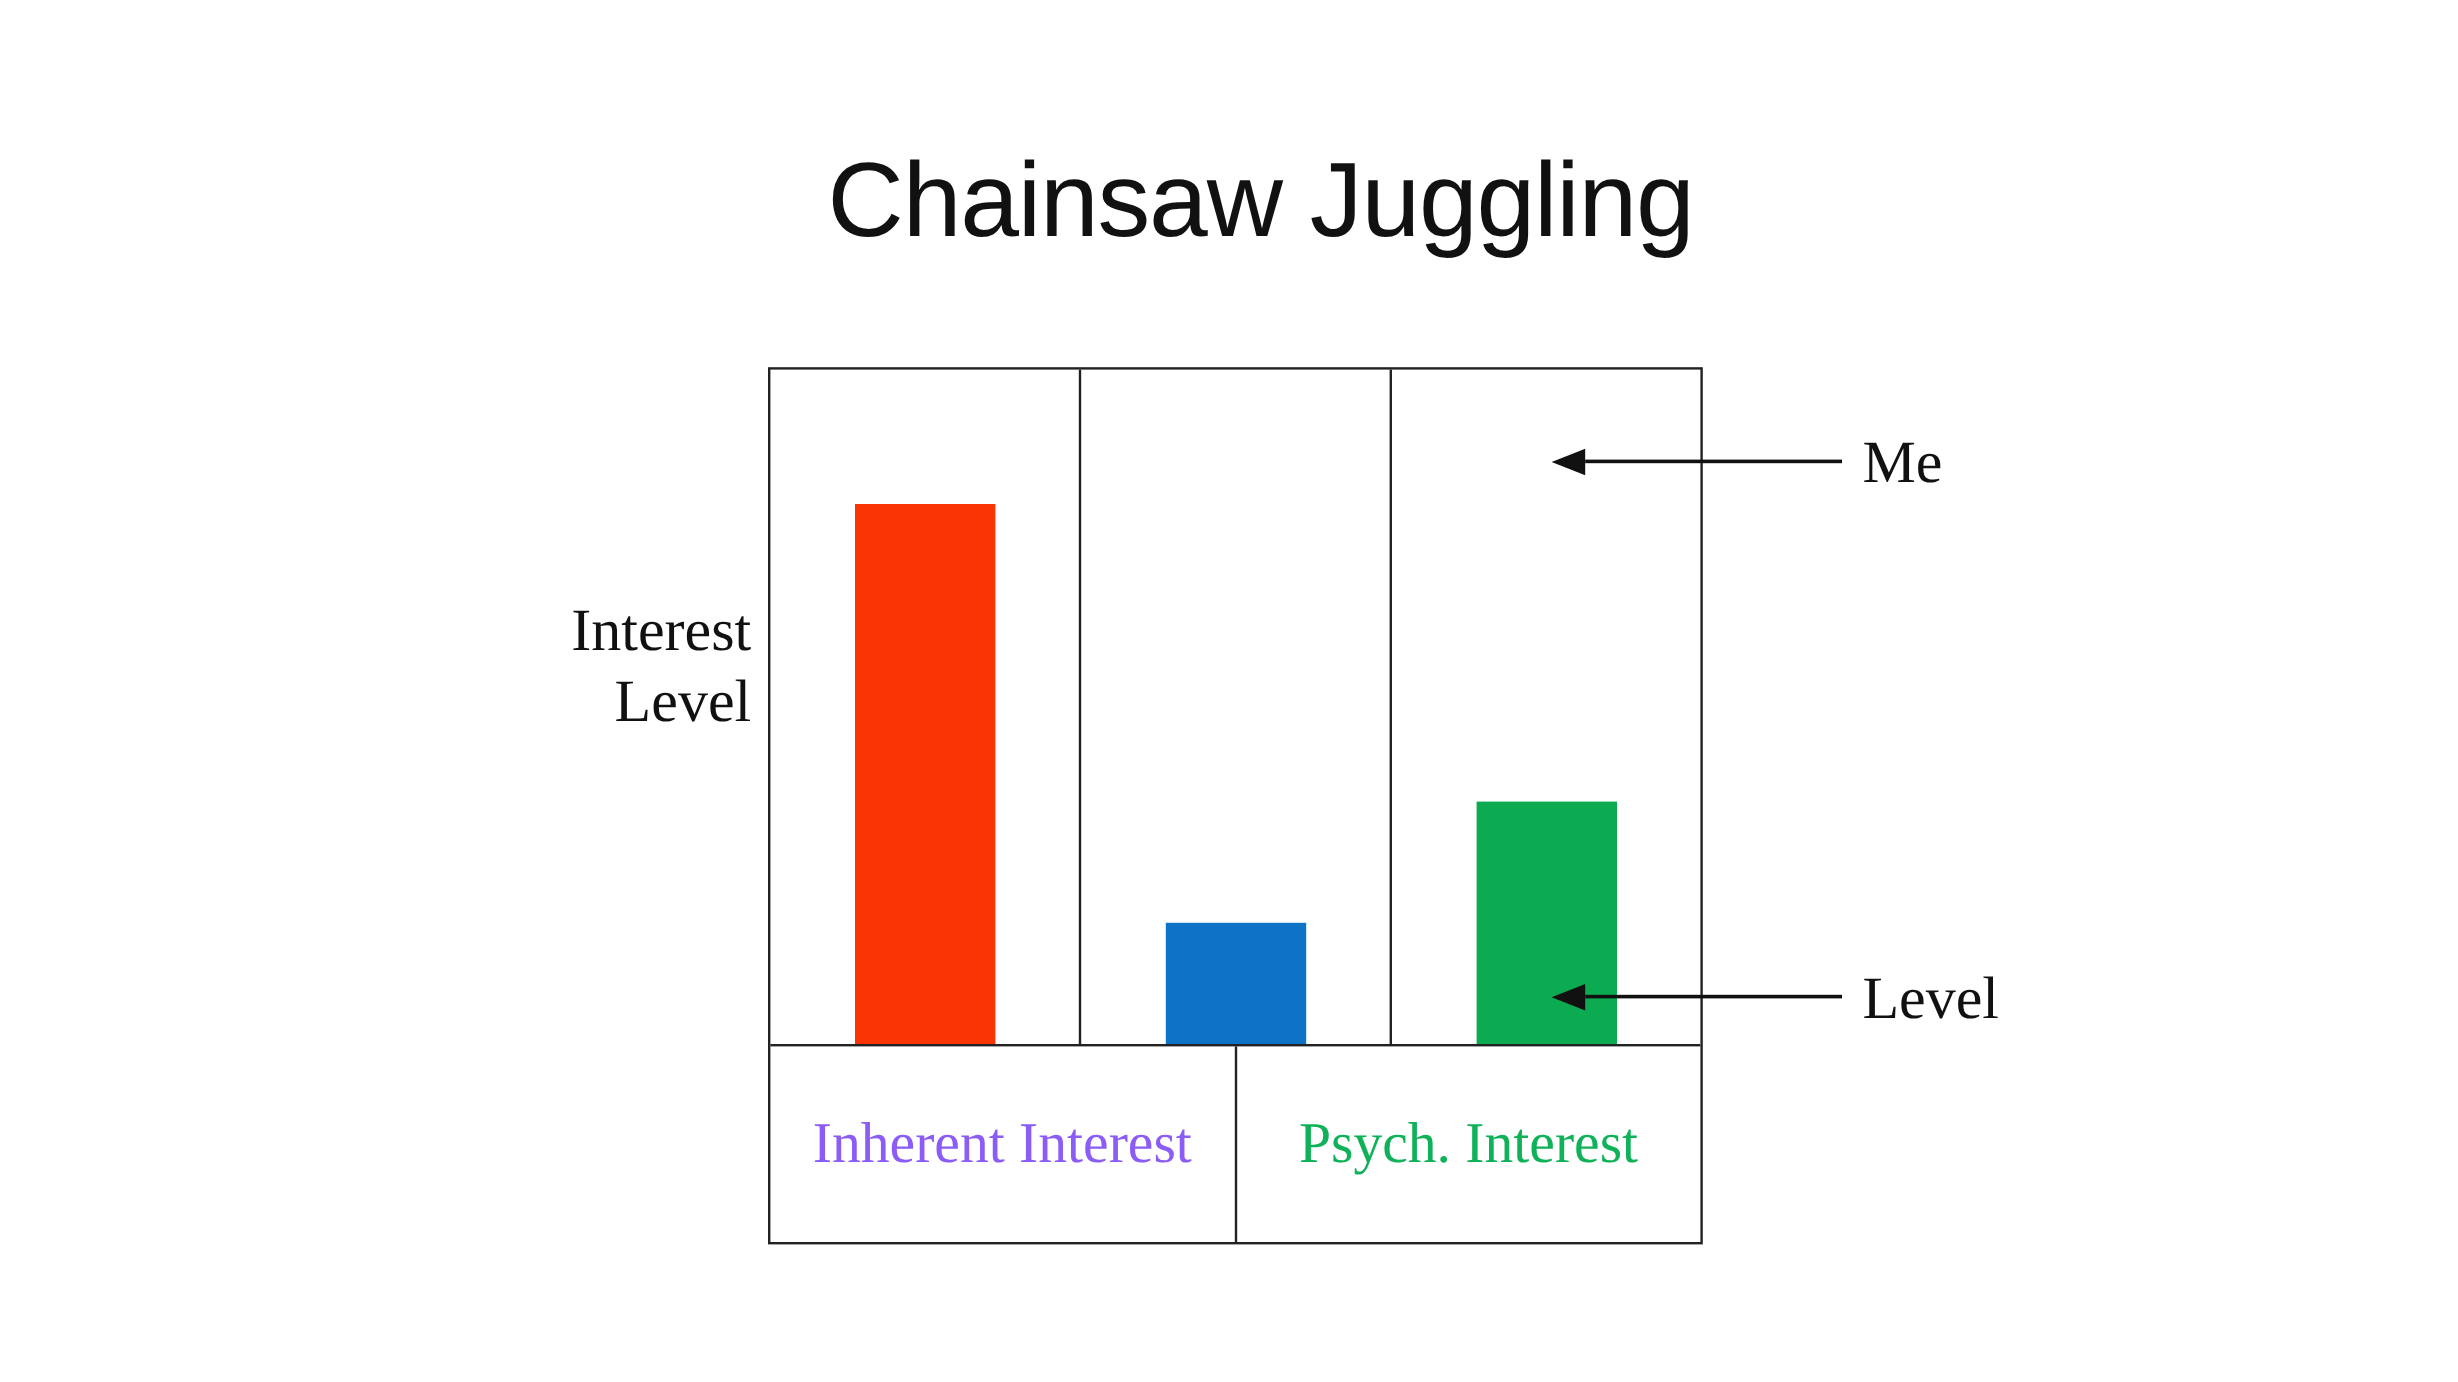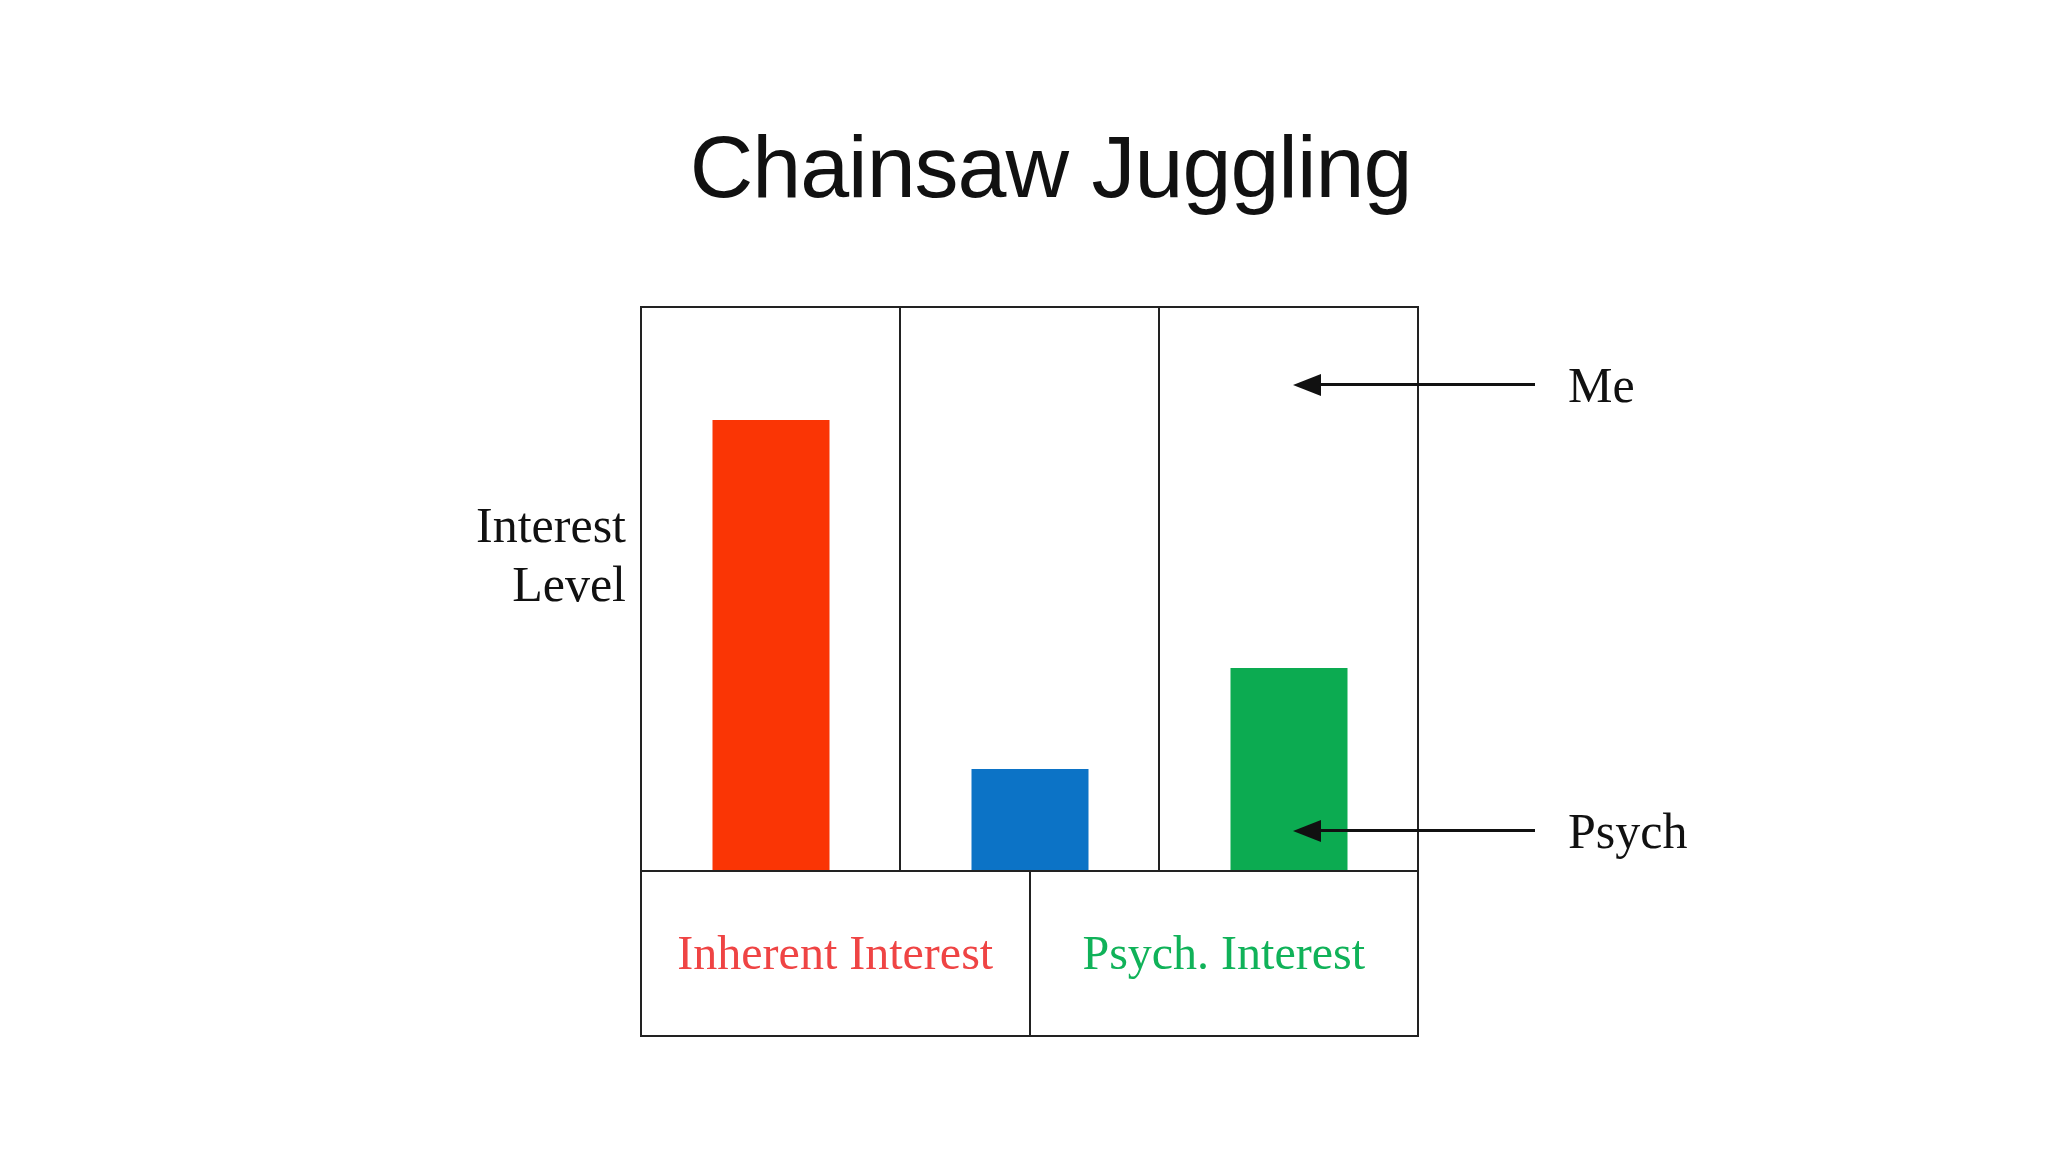--- a/index.html
+++ b/index.html
@@ -104,21 +104,21 @@
     border-top: 11px solid transparent;
     border-bottom: 11px solid transparent;
     border-right: 28px solid #111111;
   }
   .arrow-line {
     width: 214px;
     height: 3px;
     background: #111111;
   }
   .ann-label {
-    margin-left: 33px;
+    margin-left: 17px;
     font-size: 50px;
     color: #111111;
     white-space: nowrap;
   }
 </style>
 </head>
 <body>
 
 <div class="stage">
 
@@ -132,31 +132,31 @@
         <div class="bar" style="height: 80%; background: rgb(250, 53, 5);"></div>
       </div>
       <div class="col">
         <div class="bar" style="height: 18%; background: rgb(12, 115, 198);"></div>
       </div>
       <div class="col">
         <div class="bar" style="height: 36%; background: rgb(12, 171, 81);"></div>
       </div>
     </div>
     <div class="cat-row">
-      <div class="cat-cell" style="color: #ef4444;">Inherent Interest</div>
+      <div class="cat-cell" style="color: #8b5cf6;">Inherent Interest</div>
       <div class="cat-cell" style="color: rgb(16, 178, 89);">Psych. Interest</div>
     </div>
   </div>
 
   <div class="annotation" style="top: 384.96px;">
     <span class="arrow-head"></span>
     <span class="arrow-line"></span>
     <span class="ann-label">Me</span>
   </div>
 
 
   <div class="annotation" style="top: 830.52px;">
     <span class="arrow-head"></span>
     <span class="arrow-line"></span>
-    <span class="ann-label">Psych</span>
+    <span class="ann-label">Level</span>
   </div>
 
 </div>
 
 </body></html>

